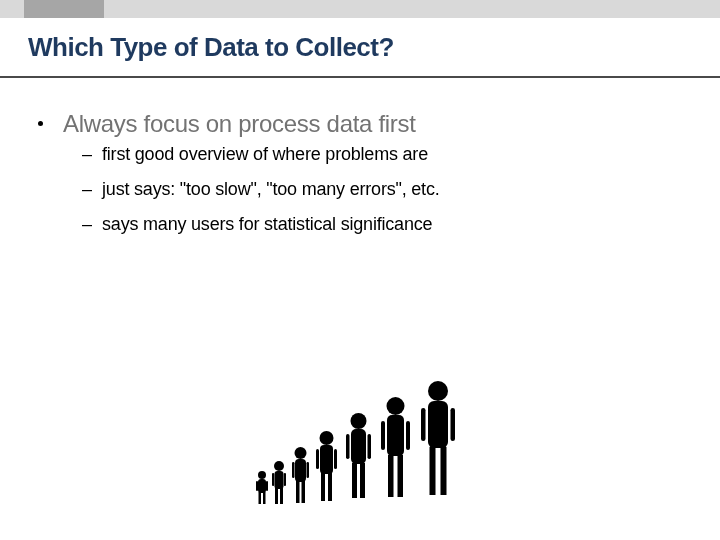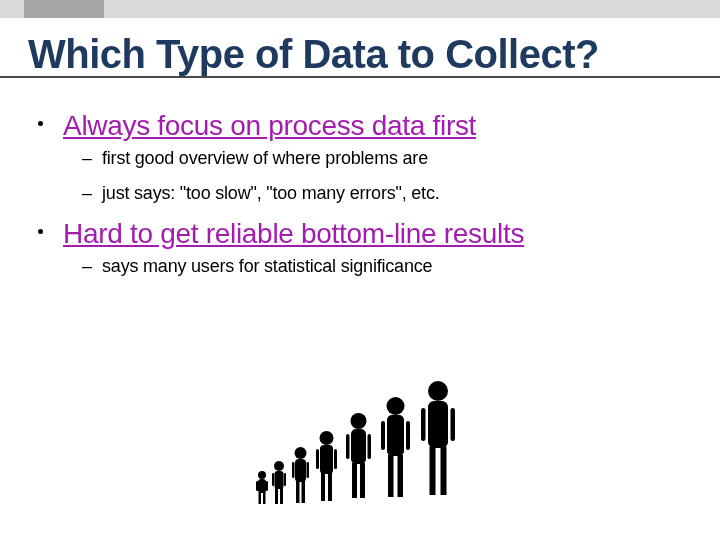--- a/index.html
+++ b/index.html
@@ -29,21 +29,21 @@
       left: 24px;
       width: 80px;
       height: 18px;
       background: #a6a6a6;
     }
     .title {
       position: absolute;
       top: 32px;
       left: 28px;
       color: #1f3a5f;
-      font-size: 40px;
+      font-size: 26px;
       font-weight: bold;
       letter-spacing: -0.5px;
     }
     .title-underline {
       position: absolute;
       top: 76px;
       left: 0;
       width: 720px;
       height: 1.5px;
       background: #4a4a4a;
@@ -62,24 +62,23 @@
     .bullet-dot {
       width: 5px;
       height: 5px;
       background: #000;
       border-radius: 50%;
       margin-top: 11px;
       margin-right: 20px;
       flex-shrink: 0;
     }
     .bullet-text {
-      font-size: 28px;
-      color: #a21caf;
+      font-size: 24px;
+      color: #737373;
       letter-spacing: -0.3px;
-      text-decoration: underline;
     }
     .sub-item {
       display: flex;
       align-items: flex-start;
       margin-left: 44px;
       margin-bottom: 14px;
     }
     .sub-dash {
       font-size: 18px;
       color: #000;
@@ -125,24 +124,20 @@
   <div class="sub-item">
     <div class="sub-dash">–</div>
     <div class="sub-text">first good overview of where problems are</div>
   </div>
 
   <div class="sub-item">
     <div class="sub-dash">–</div>
     <div class="sub-text">just says: "too slow", "too many errors", etc.</div>
   </div>
 
-  <div class="bullet-item">
-    <div class="bullet-dot"></div>
-    <div class="bullet-text">Hard to get reliable bottom-line results</div>
-  </div>
   <div class="sub-item">
     <div class="sub-dash">–</div>
     <div class="sub-text">says many users for statistical significance</div>
   </div>
 
 </div>
 
 <div class="figure">
   <div class="person" style="left:0px;">
     <svg width="14" height="38" viewBox="0 0 14 38">

